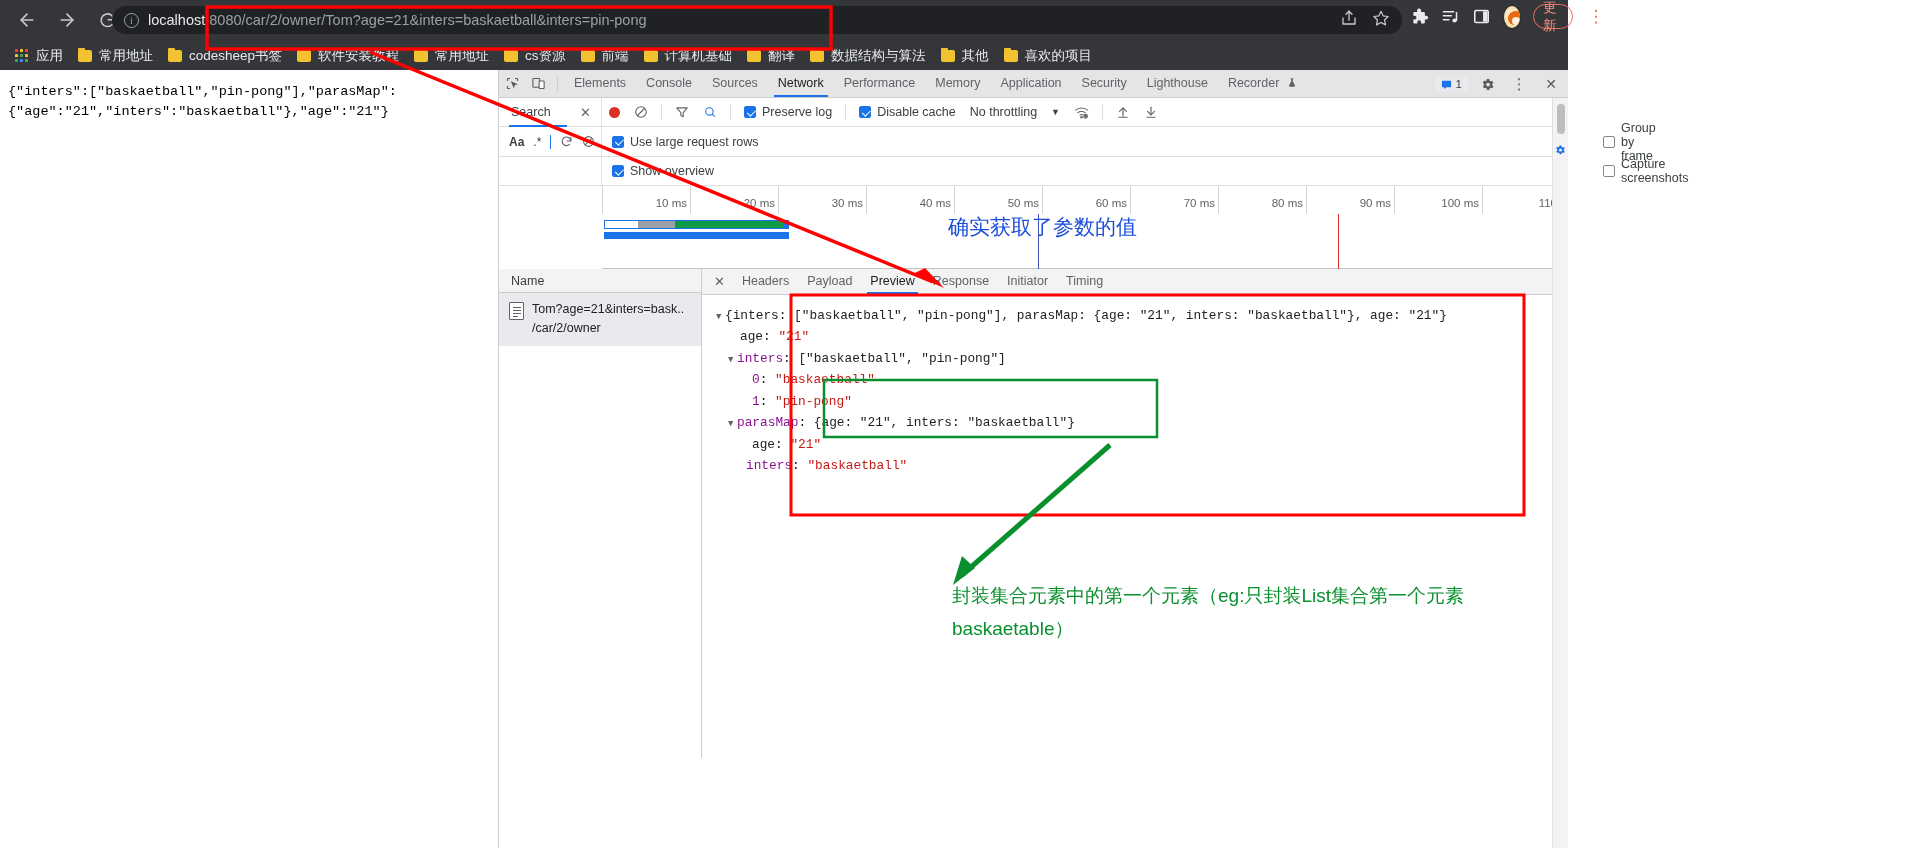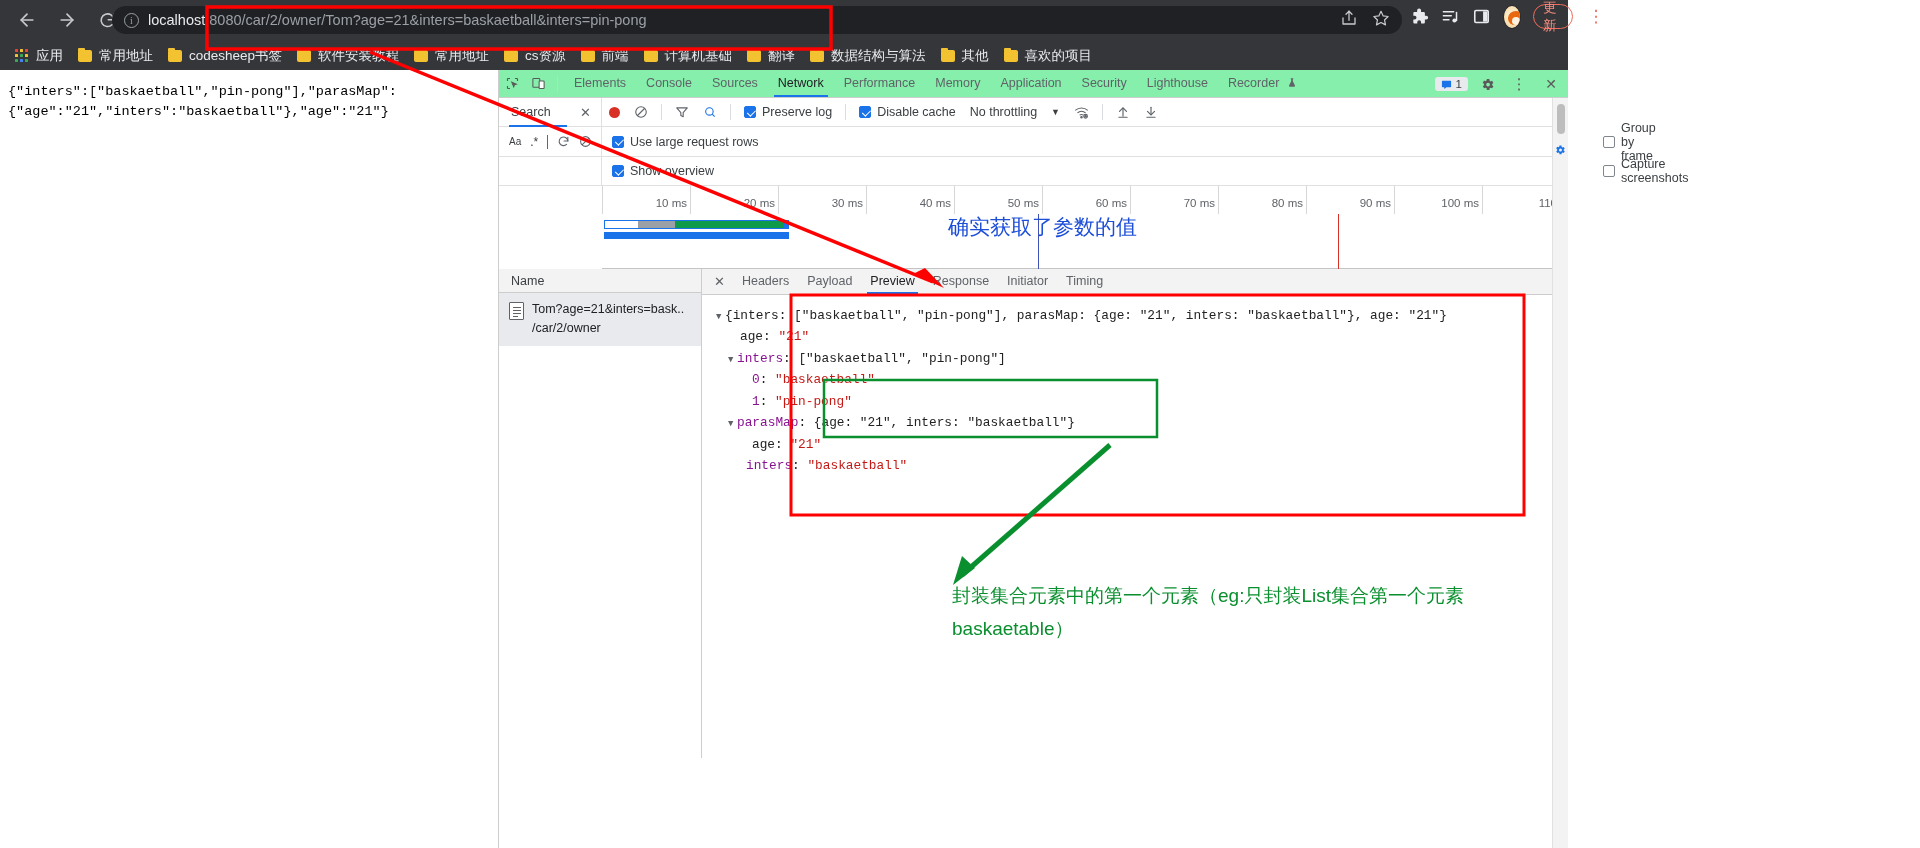--- a/index.html
+++ b/index.html
@@ -107,21 +107,21 @@
     padding:12px 6px 0 8px; white-space:pre-wrap; word-break:break-all;
   }
 
   
   .devtools {
     position:absolute; left:498px; top:70px; width:1070px; height:778px;
     background:#ffffff; border-left:1px solid #cdcdcd;
     font-size:12px; color:#5a5a5a;
   }
   .dt-tabbar {
-    height:28px; background:#86efac; border-bottom:1px solid #cdcdcd;
+    height:28px; background:#e5e5e5; border-bottom:1px solid #cdcdcd;
     display:flex; align-items:center; position:relative;
   }
   .dt-icon-btn {
     width:26px; height:26px; display:flex; align-items:center; justify-content:center;
     color:#5a5a5a;
   }
   .dt-sep { width:1px; height:16px; background:#cfcfcf; margin:0 6px; }
   .dt-tab {
     padding:0 10px; height:27px; line-height:27px; font-size:12.5px;
     color:#5f6368; white-space:nowrap; position:relative;
@@ -506,21 +506,21 @@
       <svg width="14" height="14" viewBox="0 0 24 24" fill="none" stroke="#5f6368" stroke-width="2" stroke-linecap="round">
           <line x1="12" y1="4" x2="12" y2="16"></line>
           <polyline points="6 11 12 17 18 11" fill="none"></polyline>
           <line x1="5" y1="21" x2="19" y2="21"></line>
         </svg>
     </div>
   </div>
 
   <div class="nt-row2">
     <div class="searchopts">
-      <span style="font-weight:normal;font-size:10px;">Aa</span>
+      <span style="font-weight:bold;font-size:12px;">Aa</span>
       <span style="font-size:12px;">.*</span>
       <span style="display:inline-block;width:1px;height:14px;background:#1a73e8;"></span>
       <span>
         <svg width="13" height="13" viewBox="0 0 24 24" fill="none" stroke="#5f6368" stroke-width="2" stroke-linecap="round">
             <path d="M20 11a8 8 0 1 0-2.3 6.3"></path>
             <polyline points="20 4 20 11 13 11"></polyline>
           </svg>
       </span>
       <span>
         <svg width="13" height="13" viewBox="0 0 24 24" fill="none" stroke="#5f6368" stroke-width="1.9">

